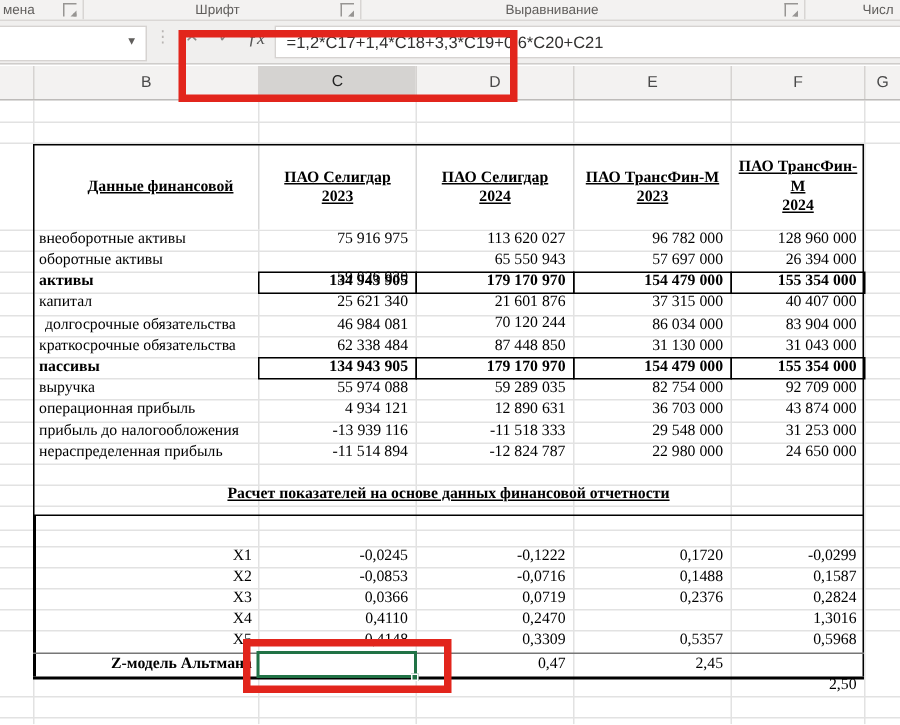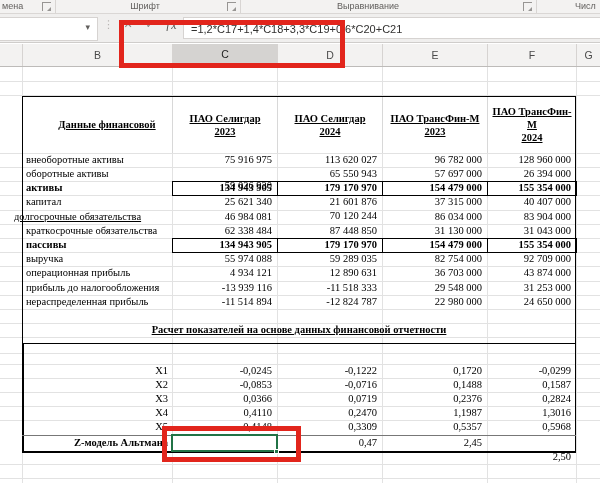--- a/index.html
+++ b/index.html
@@ -194,21 +194,21 @@
     <div class="cell num bold" style="left: 487px; top: 181.2px; width: 84px; height: 14.2px; line-height: 14.2px;">155 354 000</div>
     <div class="cellbox" style="left: 172px; top: 181.2px; width: 106px; height: 15.2px;"></div>
     <div class="cellbox" style="left: 277px; top: 181.2px; width: 106px; height: 15.2px;"></div>
     <div class="cellbox" style="left: 382px; top: 181.2px; width: 106px; height: 15.2px;"></div>
     <div class="cellbox" style="left: 487px; top: 181.2px; width: 90px; height: 15.2px;"></div>
     <div class="cell" style="left: 26px; top: 195.4px; width: 144px; height: 14.2px; line-height: 14.2px;">капитал</div>
     <div class="cell num" style="left: 172px; top: 195.4px; width: 100px; height: 14.2px; line-height: 14.2px;">25 621 340</div>
     <div class="cell num" style="left: 277px; top: 195.4px; width: 100px; height: 14.2px; line-height: 14.2px;">21 601 876</div>
     <div class="cell num" style="left: 382px; top: 195.4px; width: 100px; height: 14.2px; line-height: 14.2px;">37 315 000</div>
     <div class="cell num" style="left: 487px; top: 195.4px; width: 84px; height: 14.2px; line-height: 14.2px;">40 407 000</div>
-    <div class="cell" style="left: 14px; top: 209.6px; width: 144px; height: 14.2px; line-height: 14.2px; text-decoration: underline;">долгосрочные обязательства</div>
+    <div class="cell" style="left: 30px; top: 209.6px; width: 144px; height: 14.2px; line-height: 14.2px;">долгосрочные обязательства</div>
     <div class="cell num" style="left: 172px; top: 209.6px; width: 100px; height: 14.2px; line-height: 14.2px;">46 984 081</div>
     <div class="cell num" style="left: 277px; top: 209px; width: 100px; height: 14.2px; line-height: 14.2px;">70 120 244</div>
     <div class="cell num" style="left: 382px; top: 209.6px; width: 100px; height: 14.2px; line-height: 14.2px;">86 034 000</div>
     <div class="cell num" style="left: 487px; top: 209.6px; width: 84px; height: 14.2px; line-height: 14.2px;">83 904 000</div>
     <div class="cell" style="left: 26px; top: 223.8px; width: 144px; height: 14.2px; line-height: 14.2px;">краткосрочные обязательства</div>
     <div class="cell num" style="left: 172px; top: 223.8px; width: 100px; height: 14.2px; line-height: 14.2px;">62 338 484</div>
     <div class="cell num" style="left: 277px; top: 223.8px; width: 100px; height: 14.2px; line-height: 14.2px;">87 448 850</div>
     <div class="cell num" style="left: 382px; top: 223.8px; width: 100px; height: 14.2px; line-height: 14.2px;">31 130 000</div>
     <div class="cell num" style="left: 487px; top: 223.8px; width: 84px; height: 14.2px; line-height: 14.2px;">31 043 000</div>
     <div class="cell bold" style="left: 26px; top: 238px; width: 144px; height: 14.2px; line-height: 14.2px;">пассивы</div>
@@ -251,21 +251,20 @@
     <div class="cell num" style="left: 382px; top: 377.7px; width: 100px; height: 14.2px; line-height: 14.2px;">0,1488</div>
     <div class="cell num" style="left: 487px; top: 377.7px; width: 84px; height: 14.2px; line-height: 14.2px;">0,1587</div>
     <div class="cell rlabelcell" style="left: 22px; top: 391.9px; width: 146px; height: 14.2px; line-height: 14.2px;">X3</div>
     <div class="cell num" style="left: 172px; top: 391.9px; width: 100px; height: 14.2px; line-height: 14.2px;">0,0366</div>
     <div class="cell num" style="left: 277px; top: 391.9px; width: 100px; height: 14.2px; line-height: 14.2px;">0,0719</div>
     <div class="cell num" style="left: 382px; top: 391.9px; width: 100px; height: 14.2px; line-height: 14.2px;">0,2376</div>
     <div class="cell num" style="left: 487px; top: 391.9px; width: 84px; height: 14.2px; line-height: 14.2px;">0,2824</div>
     <div class="cell rlabelcell" style="left: 22px; top: 406.1px; width: 146px; height: 14.2px; line-height: 14.2px;">X4</div>
     <div class="cell num" style="left: 172px; top: 406.1px; width: 100px; height: 14.2px; line-height: 14.2px;">0,4110</div>
     <div class="cell num" style="left: 277px; top: 406.1px; width: 100px; height: 14.2px; line-height: 14.2px;">0,2470</div>
-    <div class="cell num" style="left: 382px; top: 406.1px; width: 100px; height: 14.2px; line-height: 14.2px;">1,1987</div>
     <div class="cell num" style="left: 487px; top: 406.1px; width: 84px; height: 14.2px; line-height: 14.2px;">1,3016</div>
     <div class="cell rlabelcell" style="left: 22px; top: 420.3px; width: 146px; height: 14.2px; line-height: 14.2px;">X5</div>
     <div class="cell num" style="left: 172px; top: 420.3px; width: 100px; height: 14.2px; line-height: 14.2px;">0,4148</div>
     <div class="cell num" style="left: 277px; top: 420.3px; width: 100px; height: 14.2px; line-height: 14.2px;">0,3309</div>
     <div class="cell num" style="left: 382px; top: 420.3px; width: 100px; height: 14.2px; line-height: 14.2px;">0,5357</div>
     <div class="cell num" style="left: 487px; top: 420.3px; width: 84px; height: 14.2px; line-height: 14.2px;">0,5968</div>
     <div class="cell rlabelcell bold" style="left: 22px; top: 434.5px; width: 146px; height: 16px; line-height: 16px;">Z-модель Альтмана</div>
     <div class="cell num" style="left: 277px; top: 434.5px; width: 100px; height: 16px; line-height: 16px;">0,47</div>
     <div class="cell num" style="left: 382px; top: 434.5px; width: 100px; height: 16px; line-height: 16px;">2,45</div>
     <div class="cell num" style="left: 487px; top: 449px; width: 84px; height: 16px; line-height: 16px;">2,50</div>

